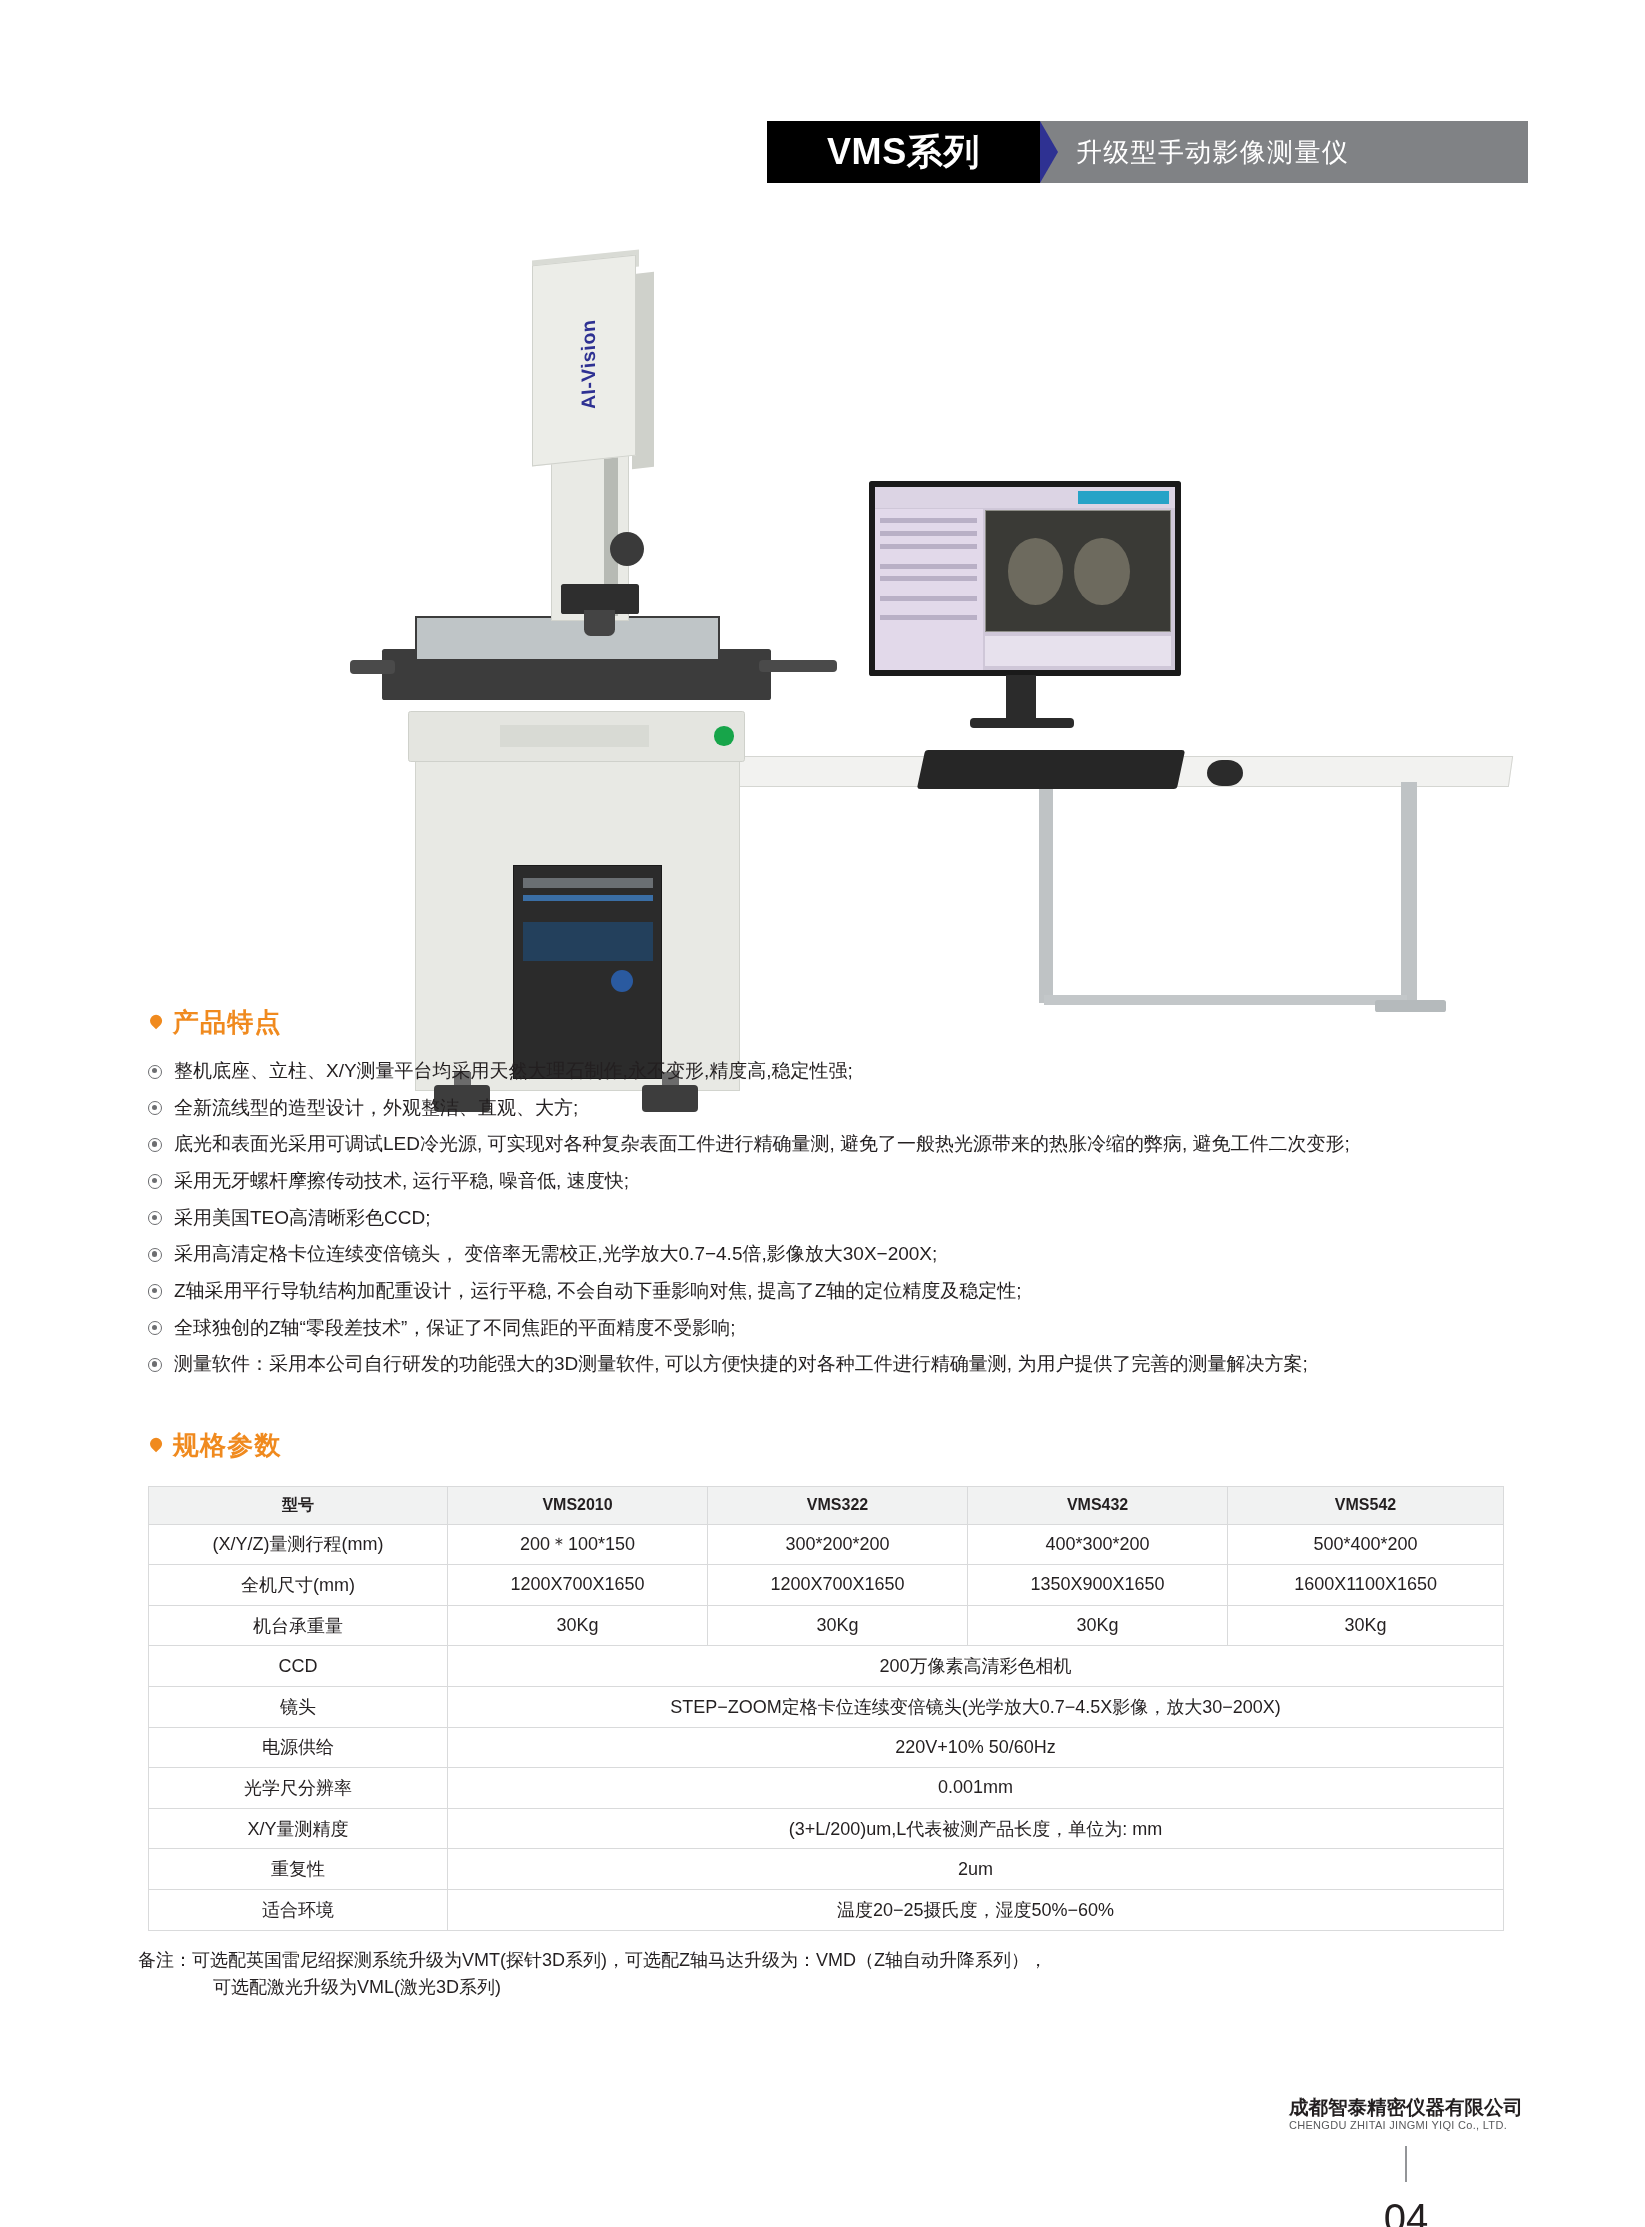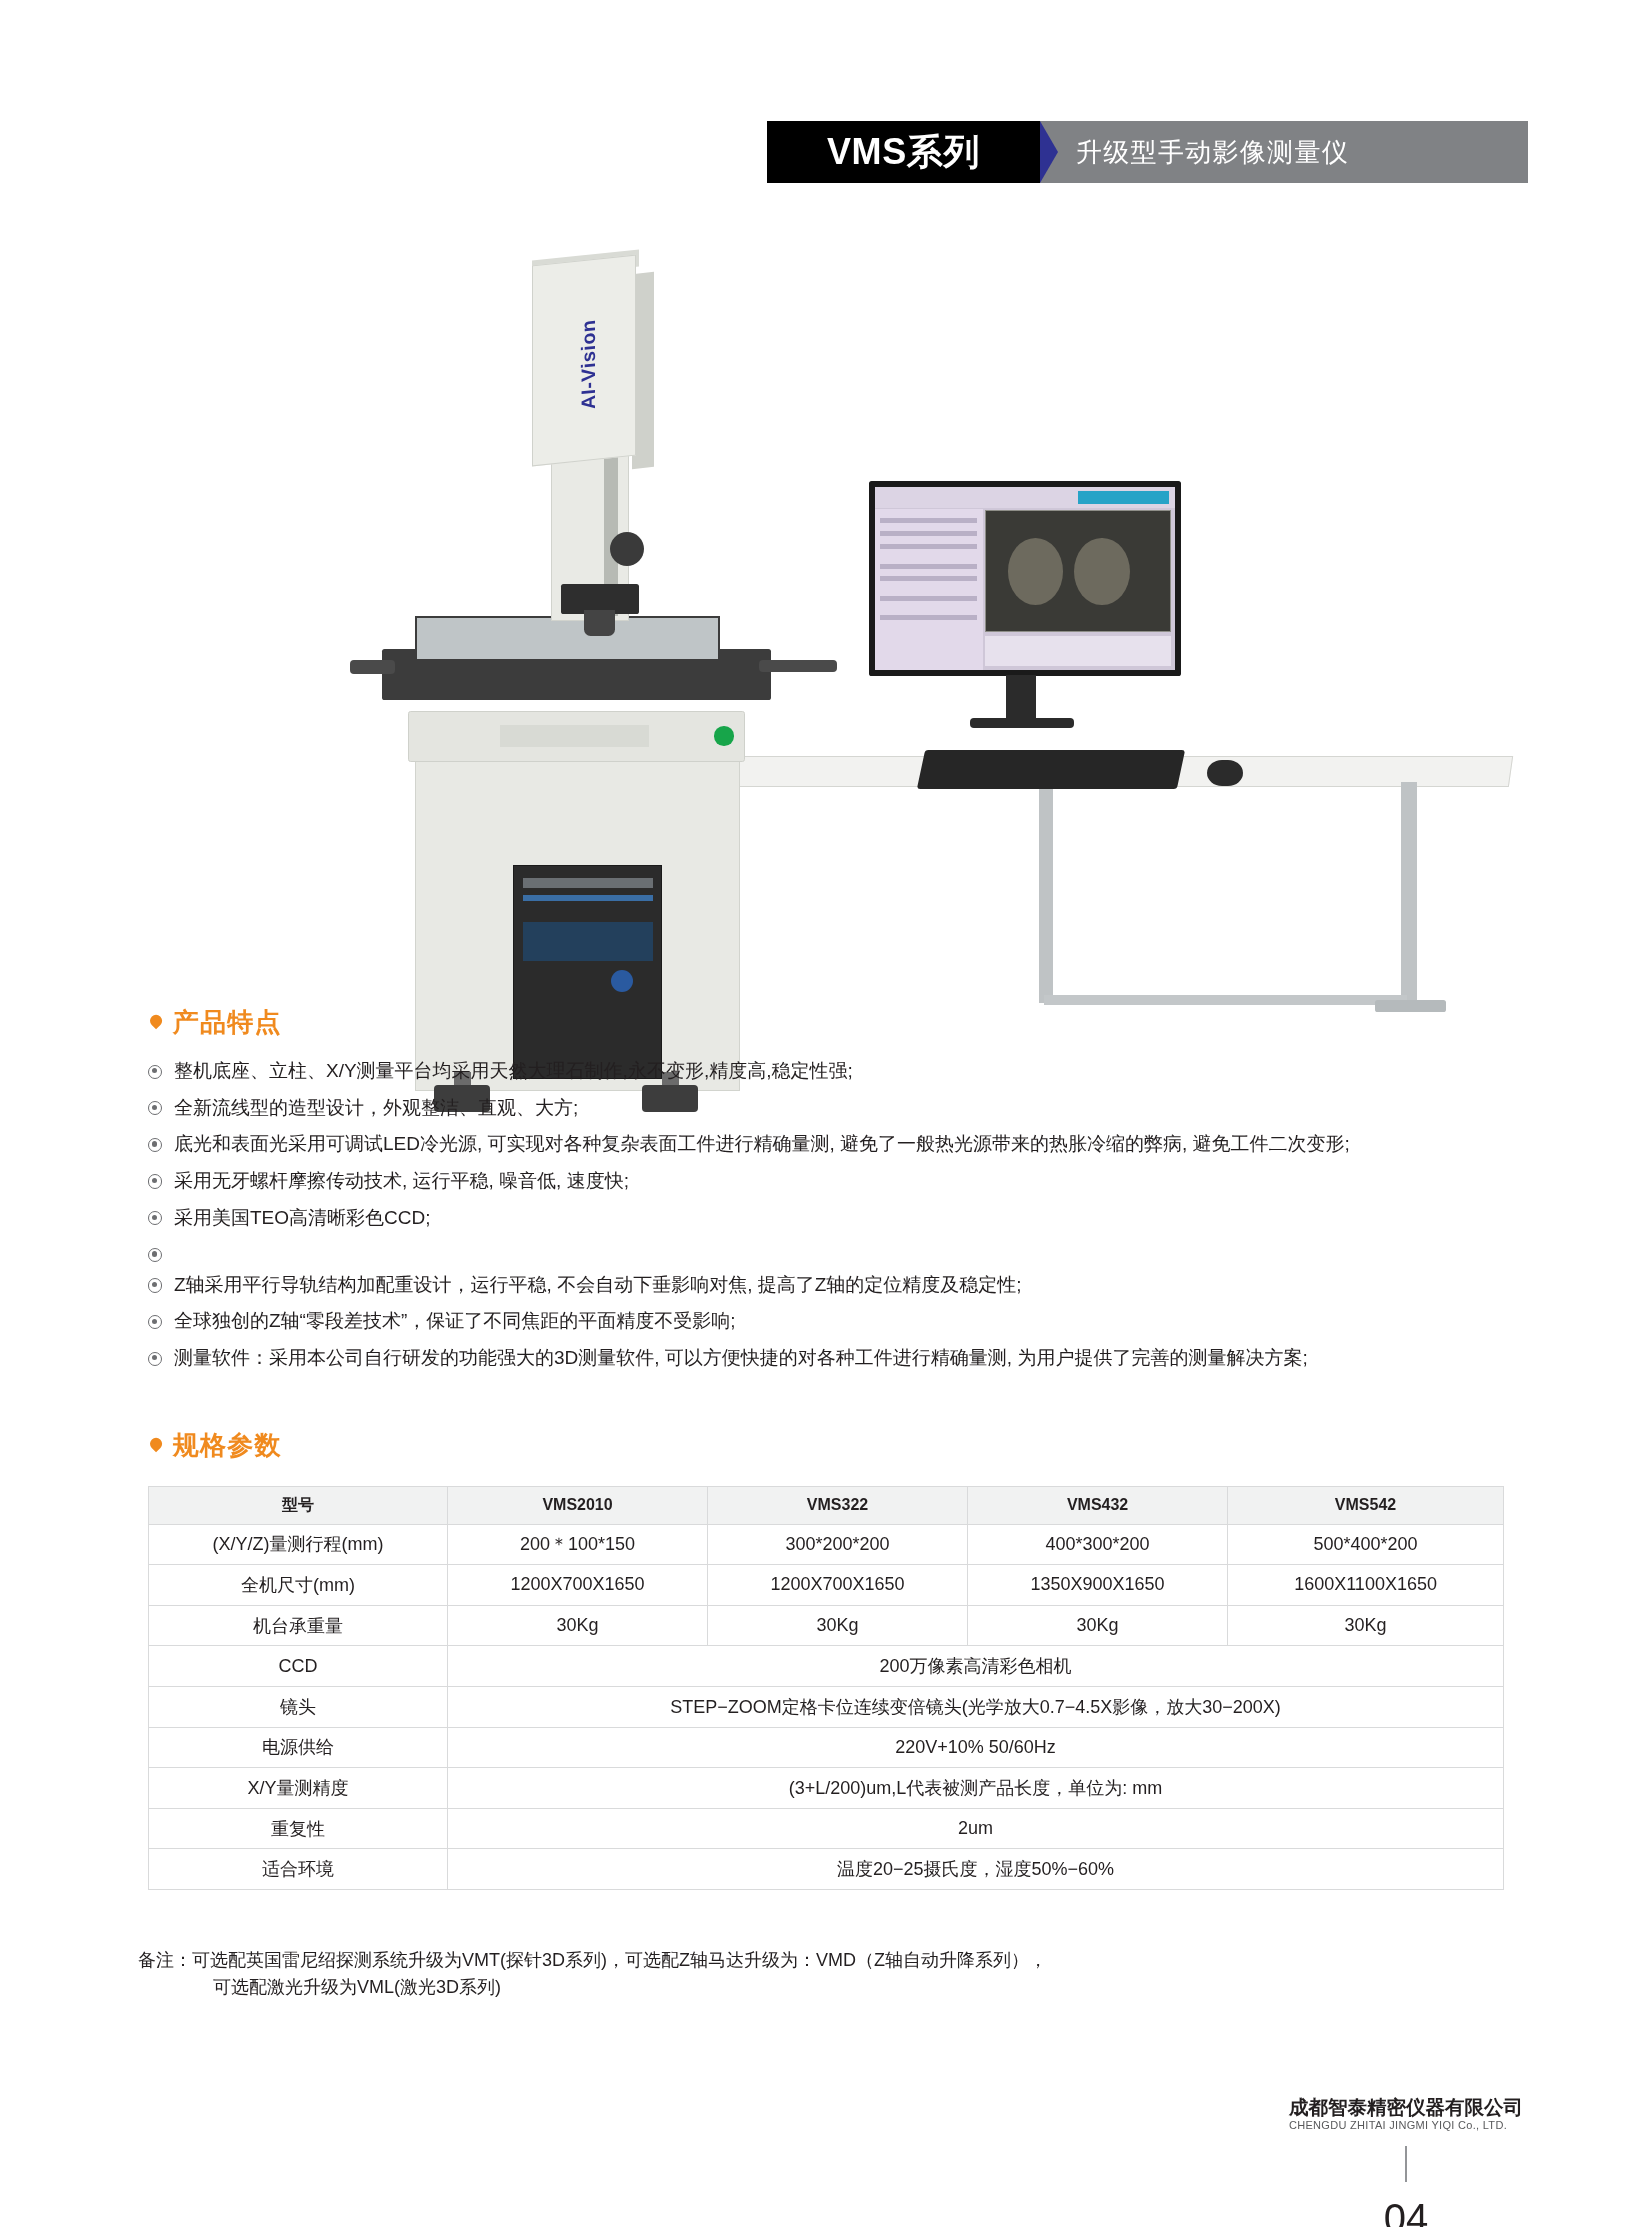--- a/index.html
+++ b/index.html
@@ -417,20 +417,21 @@
   <div class="feature-item">
     <span class="bullet-ring"></span>
     <span class="feature-text">采用无牙螺杆摩擦传动技术, 运行平稳, 噪音低, 速度快;</span>
   </div>
   <div class="feature-item">
     <span class="bullet-ring"></span>
     <span class="feature-text">采用美国TEO高清晰彩色CCD;</span>
   </div>
   <div class="feature-item">
     <span class="bullet-ring"></span>
+    <span class="feature-text">采用高清定格卡位连续变倍镜头， 变倍率无需校正,光学放大0.7−4.5倍,影像放大30X−200X;</span>
   </div>
   <div class="feature-item">
     <span class="bullet-ring"></span>
     <span class="feature-text">Z轴采用平行导轨结构加配重设计，运行平稳, 不会自动下垂影响对焦, 提高了Z轴的定位精度及稳定性;</span>
   </div>
   <div class="feature-item">
     <span class="bullet-ring"></span>
     <span class="feature-text">全球独创的Z轴“零段差技术”，保证了不同焦距的平面精度不受影响;</span>
   </div>
   <div class="feature-item">
@@ -486,20 +487,24 @@
     <tr>
       <td class="label-col">镜头</td>
       <td colspan="4">STEP−ZOOM定格卡位连续变倍镜头(光学放大0.7−4.5X影像，放大30−200X)</td>
     </tr>
 
     <tr>
       <td class="label-col">电源供给</td>
       <td colspan="4">220V+10% 50/60Hz</td>
     </tr>
 
+    <tr>
+      <td class="label-col">光学尺分辨率</td>
+      <td colspan="4">0.001mm</td>
+    </tr>
 
     <tr>
       <td class="label-col">X/Y量测精度</td>
       <td colspan="4">(3+L/200)um,L代表被测产品长度，单位为: mm</td>
     </tr>
 
     <tr>
       <td class="label-col">重复性</td>
       <td colspan="4">2um</td>
     </tr>

